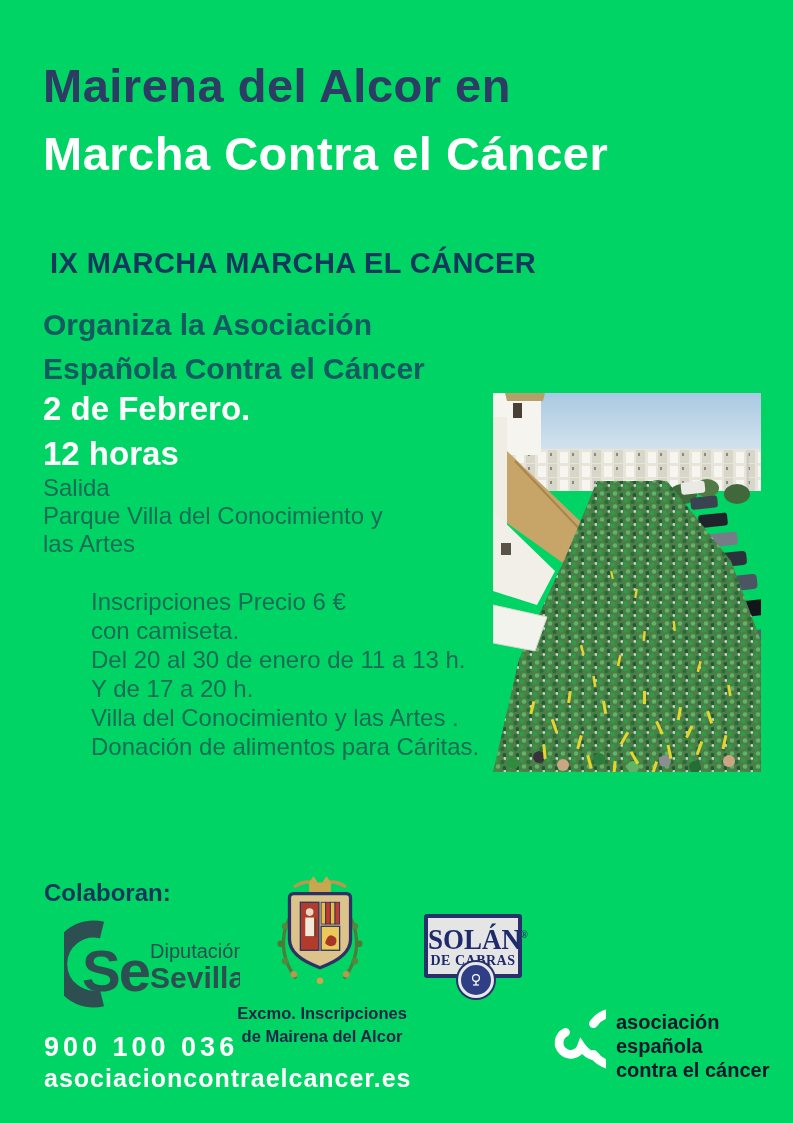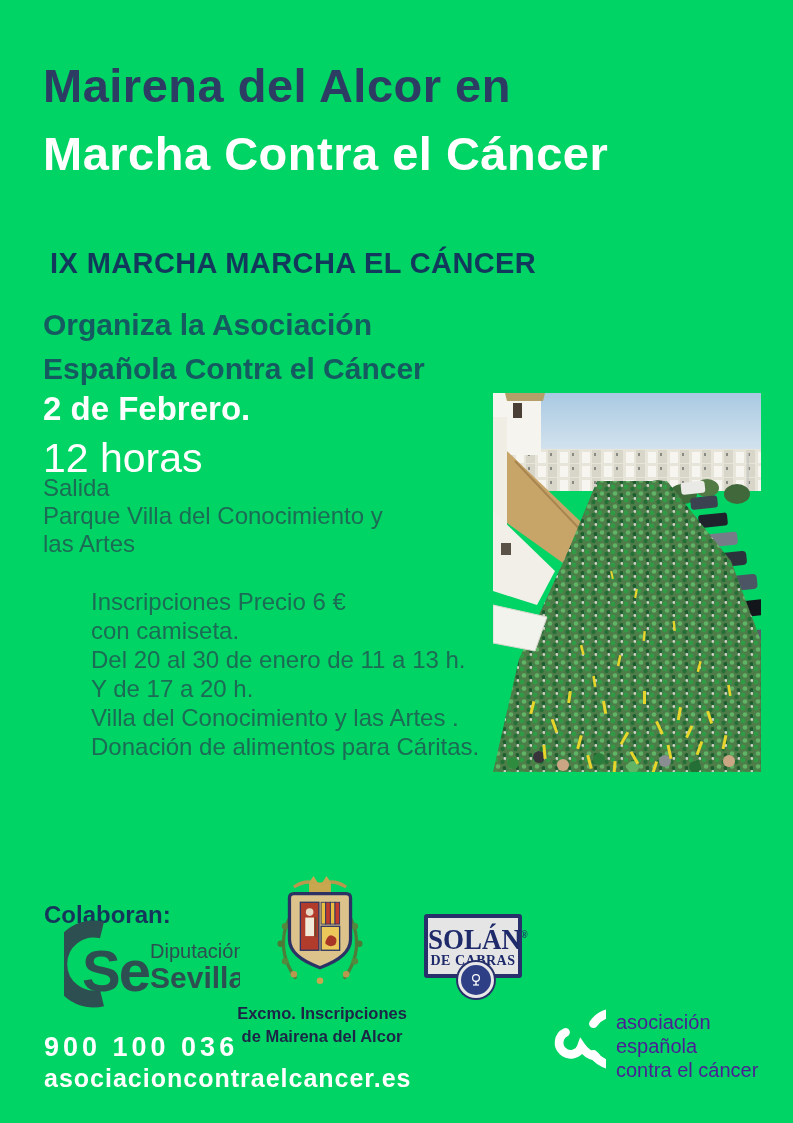--- a/index.html
+++ b/index.html
@@ -10,48 +10,48 @@
   }
   .abs{position:absolute;}
   
   .title{left:43px;top:52px;font-size:47px;font-weight:bold;line-height:68px;letter-spacing:.5px;}
   .title .l1{color:#2c3c63;}
   .title .l2{color:#ffffff;}
   
   .heading{left:50px;top:247px;font-size:29px;font-weight:bold;color:#12395c;letter-spacing:.4px;}
   .organizer{left:43px;top:303px;font-size:30px;font-weight:bold;color:#155a60;line-height:44px;}
   .date-line{left:43px;top:390px;font-size:33px;font-weight:bold;color:#ffffff;}
-  .time-line{left:43px;top:435px;font-size:41px;font-weight:normal;color:#ffffff;}
+  .time-line{left:43px;top:435px;font-size:33px;font-weight:bold;color:#ffffff;}
   
   .start-block{left:43px;top:474px;font-size:24px;color:#1c6b55;line-height:28px;font-weight:400;}
   .inscriptions{left:43px;top:587px;font-size:24px;color:#1c6b55;line-height:29px;font-weight:400;margin-left:48px;}
   .url{left:43px;top:789px;font-size:23px;font-weight:bold;color:#1d4a60;letter-spacing:.4px;}
   
   .photo{left:493px;top:393px;width:268px;height:379px;display:block;}
   
-  .colaboran{left:44px;top:879px;font-size:24px;font-weight:bold;color:#15365a;margin-top:22px;}
+  .colaboran{left:44px;top:879px;font-size:24px;font-weight:bold;color:#15365a;}
   .dse-logo{left:36px;top:918px;width:204px;height:92px;}
   .crest{left:272px;top:874px;width:96px;height:122px;}
   .ayto-text{left:232px;top:1002px;width:180px;text-align:center;font-size:16.5px;font-weight:bold;
              color:#1c2546;line-height:23px;}
   
   .solan{left:424px;top:914px;width:98px;height:64px;background:#e5e5e5;border:4px solid #27306b;
          border-radius:3px;text-align:center;box-sizing:border-box;}
   .solan .s1{font-family:"Liberation Serif",serif;font-weight:bold;color:#1e2a6a;font-size:27px;
              line-height:28px;margin-top:3px;transform:scaleY(1.12);letter-spacing:0;}
   .solan .reg{font-size:9px;vertical-align:super;}
   .solan .s2{font-family:"Liberation Serif",serif;font-weight:bold;color:#1e2a6a;font-size:14px;line-height:15px;letter-spacing:.5px;}
   .solan-emblem{left:458px;top:962px;width:30px;height:30px;border-radius:50%;
                 background:#2e3f85;border:3px solid #e8e8e8;box-shadow:0 0 0 2px #27306b;
                 display:flex;align-items:center;justify-content:center;}
   
   .phone{left:44px;top:1032px;font-size:27px;font-weight:bold;color:#ffffff;letter-spacing:4px;}
   .website{left:44px;top:1064px;font-size:25px;font-weight:bold;color:#ffffff;letter-spacing:1px;}
   .aecc-icon{left:536px;top:1004px;width:70px;height:70px;}
-  .aecc-text{left:616px;top:1010px;font-size:20px;font-weight:normal;color:#4c1d95;line-height:24px;}
+  .aecc-text{left:616px;top:1010px;font-size:20px;font-weight:bold;color:#0f172a;line-height:24px;}
 </style>
 </head>
 <body>
 
 <div id="poster">
 
   <div class="abs title">
     <div class="l1">Mairena del Alcor en</div>
     <div class="l2">Marcha Contra el Cáncer</div>
   </div>

